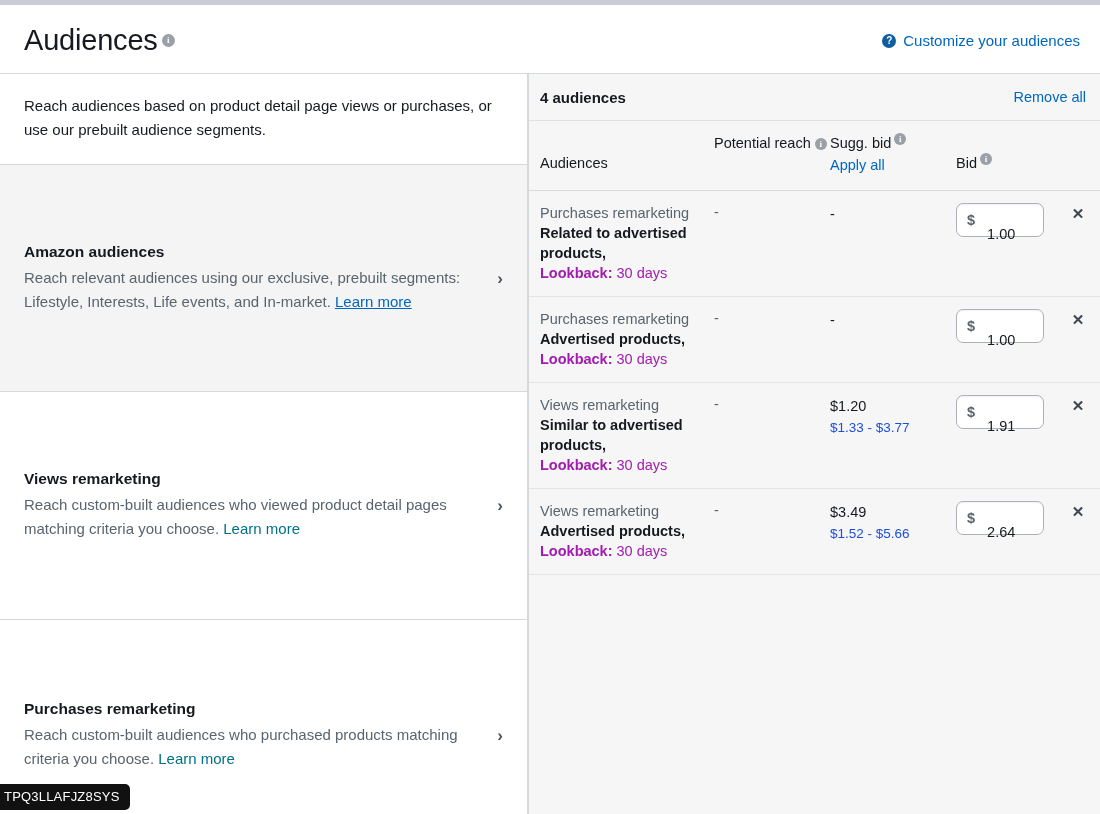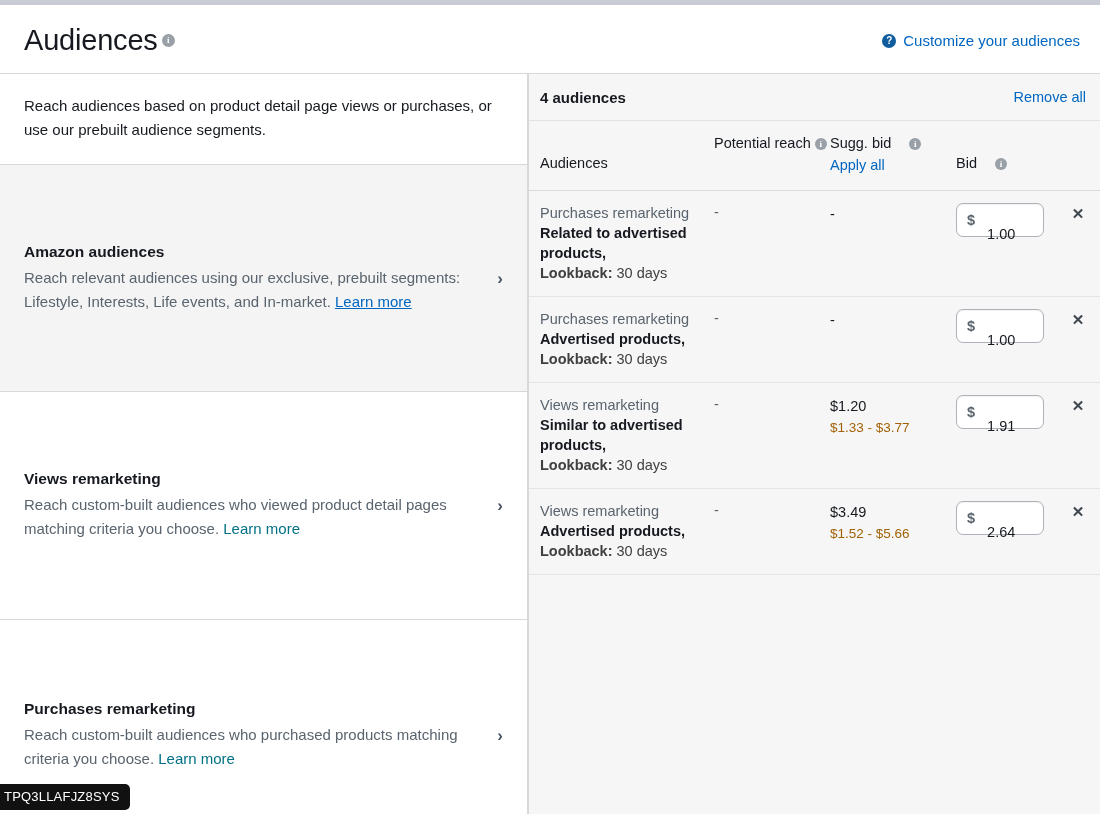--- a/index.html
+++ b/index.html
@@ -83,34 +83,34 @@
   .thead {
     display:flex; padding:12px 14px 14px 11px; border-bottom:1px solid #d9dbdd;
     background:#f6f6f6;
   }
   .th { font-size:14.5px; color:#16191f; line-height:21px; }
   .th-audiences { width:174px; padding-top:20px; }
   .th-reach { width:116px; }
   .th-sugg { width:126px; }
   .th-bid { width:100px; padding-top:20px; }
   .apply-all { color:#0066c0; cursor:pointer; display:block; margin-top:1px; }
-  .th-line { display:flex; align-items:center; gap:18px; }
+  .th-line { display:flex; align-items:flex-start; gap:3px; }
 
   .row {
     display:flex; padding:12px 14px 13px 11px; border-bottom:1px solid #e3e5e7;
     background:#f6f6f6; position:relative;
   }
   .c-aud { width:174px; font-size:14.5px; line-height:20px; }
   .aud-type { color:#5a646e; }
   .aud-name { color:#16191f; font-weight:700; }
-  .aud-look { color:#404040; }
+  .aud-look { color:#a21caf; }
   .aud-look b { font-weight:700; }
   .c-reach { width:116px; font-size:14.5px; color:#5a646e; padding-top:1px; }
   .c-sugg { width:126px; font-size:14.5px; color:#16191f; line-height:21px; padding-top:1px; }
-  .c-sugg .rng { color:#a16207; font-size:13.5px; }
+  .c-sugg .rng { color:#1d4ed8; font-size:13.5px; }
   .c-bid { width:100px; }
 
   .bid-input {
     width:88px; height:34px; background:#fff; border:1px solid #adb1b8;
     border-radius:7px; display:flex; align-items:center; gap:12px;
     padding:0 10px; box-shadow:0 1px 1px rgba(0,0,0,0.05) inset;
   }
   .bid-cur { font-size:14.5px; color:#5a646e; font-weight:600; }
   .bid-val { font-size:14.5px; color:#16191f;margin-top:28px; }
 

